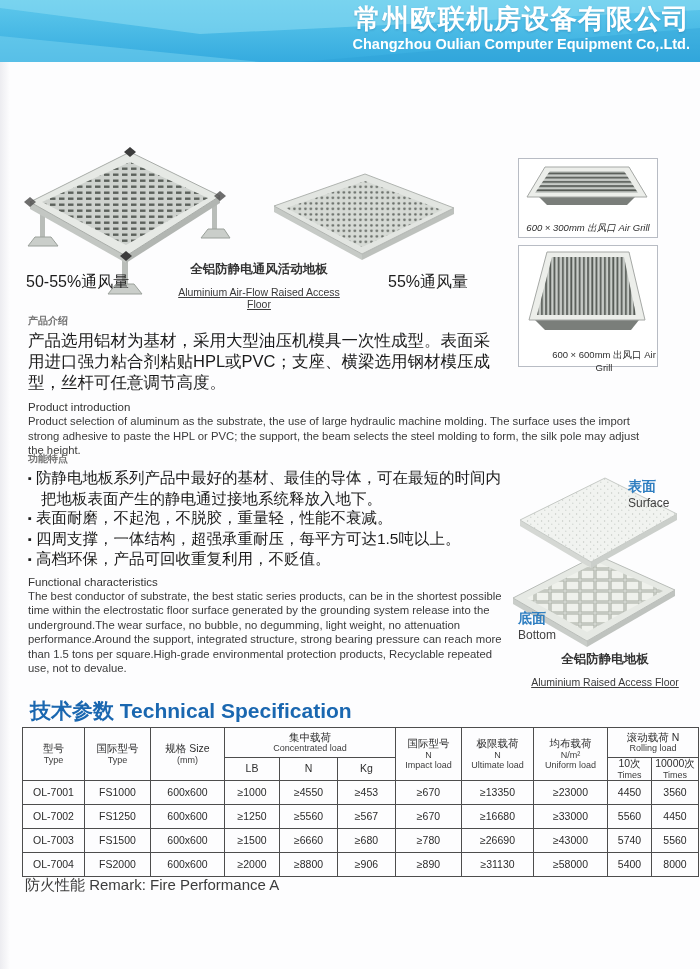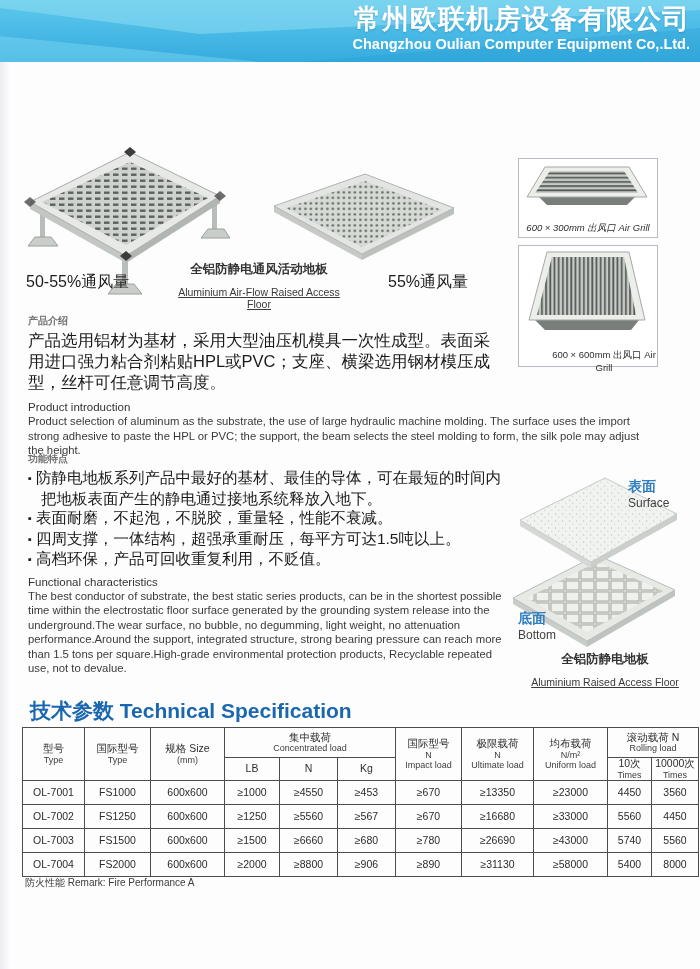--- a/index.html
+++ b/index.html
@@ -43,21 +43,21 @@
   table.spec{position:absolute;left:22px;top:727px;width:676px;
     border-collapse:collapse;table-layout:fixed;}
   table.spec th,table.spec td{
     border:1px solid #4d4d4d;padding:0 2px;text-align:center;
     font-weight:400;box-sizing:border-box;}
   table.spec th{font-size:10.5px;line-height:11.5px;color:#2e2e2e;}
   table.spec th .en{font-size:9px;color:#3c3c3c;display:block;line-height:10px;}
   table.spec td{font-size:10.5px;color:#2b2b2b;height:24px;}
   tr.hrow1 th{height:30px;}
   tr.hrow2 th{height:20px;}
-  .remark{font-size:10px;color:#3c3c3c;}
+  .remark{font-size:15px;color:#3c3c3c;}
 </style>
 </head>
 <body>
 
 <div class="page">
   <div class="page-edge"></div>
 
   <div class="banner">
     <svg width="700" height="62">
       <defs>

